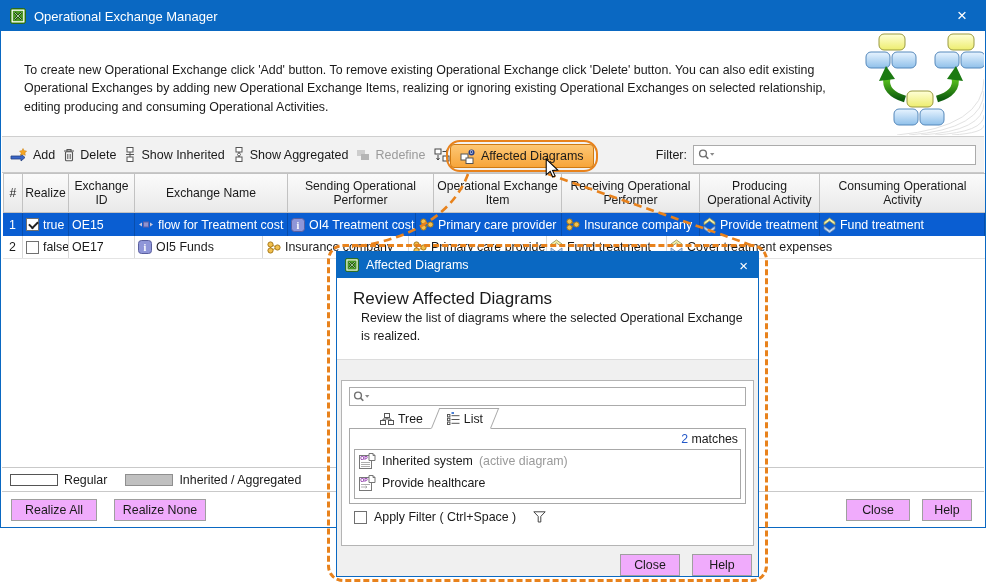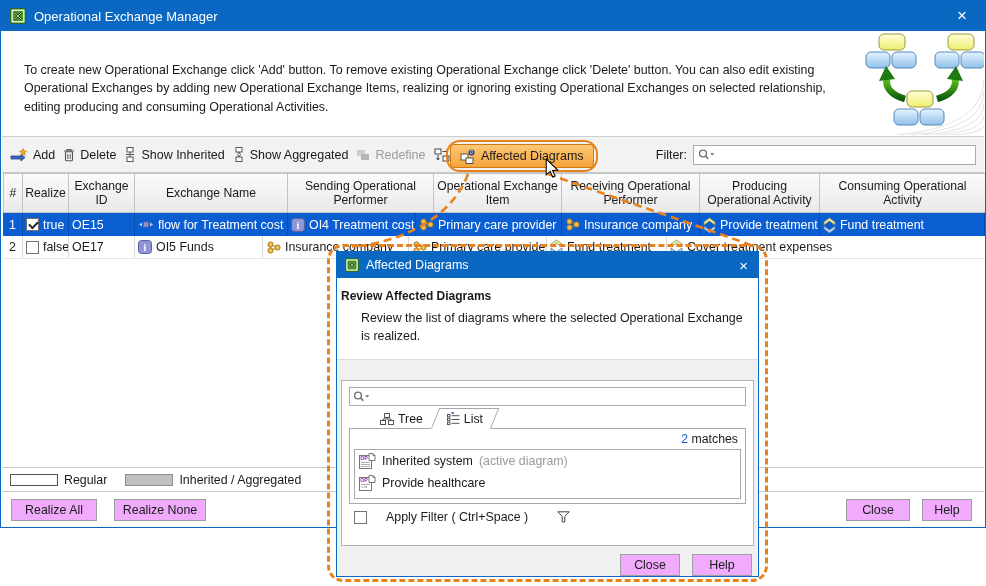--- a/index.html
+++ b/index.html
@@ -70,42 +70,42 @@
   .popup-ring{position:absolute;left:327px;top:244px;width:441px;height:338px;
     border:3px dashed #e8821c;border-radius:16px;box-sizing:border-box;z-index:6;}
   .popup{position:absolute;left:336px;top:251px;width:423px;height:326px;background:#f0f0f0;
     border:1px solid #0a68c2;box-sizing:border-box;z-index:7;}
   .p-titlebar{position:absolute;left:0;top:0;right:0;height:26px;background:#0a68c2;
     display:flex;align-items:center;gap:7px;padding-left:8px;}
   .p-title{color:#fff;font-size:12.5px;}
   .p-close{margin-left:auto;padding-right:10px;color:#fff;font-size:15px;}
   .p-white{position:absolute;left:0;top:26px;width:100%;height:82px;background:#fff;
     border-bottom:1px solid #dcdcdc;box-sizing:border-box;}
-  .p-heading{position:absolute;left:4px;top:11px;font-weight:bold;font-size:12px;}
+  .p-heading{position:absolute;left:16px;top:11px;font-weight:normal;font-size:17px;}
   .p-desc{position:absolute;left:24px;top:32px;width:385px;font-size:12.4px;line-height:1.45;}
   .groupbox{position:absolute;left:4px;top:128px;width:413px;height:166px;background:#fff;
     border:1px solid #b4b4b4;box-sizing:border-box;}
   .p-search{position:absolute;left:7px;top:6px;width:397px;height:19px;background:#fff;
     border:1px solid #ababab;box-sizing:border-box;display:flex;align-items:center;padding-left:3px;}
   .tabs{position:absolute;left:26px;top:27px;display:flex;height:21px;}
   .tab{position:relative;display:flex;align-items:center;gap:4px;font-size:12.3px;
     padding:0 12px;height:21px;}
   .tab::before{content:"";position:absolute;inset:0;transform:skewX(-22deg);
     border:1px solid #a8a8a8;background:#ededed;z-index:-1;}
   .tab.sel::before{background:#fff;border-bottom:1px solid #fff;}
   .tab.sel{z-index:2;}
   .tabpanel{position:absolute;left:7px;top:47px;width:397px;height:76px;background:#fff;
     border:1px solid #a8a8a8;box-sizing:border-box;}
   .matches{position:absolute;right:7px;top:3px;font-size:12.3px;}
   .matches .num{color:#2358c8;}
   .listbox{position:absolute;left:4px;top:20px;width:387px;height:50px;background:#fff;
     border:1px solid #a8a8a8;box-sizing:border-box;}
   .litem{height:22px;display:flex;align-items:center;gap:6px;padding-left:4px;font-size:12.4px;}
   .litem .note{color:#9a9a9a;}
-  .applyrow{position:absolute;left:12px;top:129px;display:flex;align-items:center;gap:19px;
+  .applyrow{position:absolute;left:12px;top:129px;display:flex;align-items:center;gap:7px;
     font-size:12.4px;}
   .funnel{margin-left:10px;display:inline-flex;}
   .cursor{position:absolute;left:545px;top:158px;z-index:9;}
 </style>
 </head>
 <body>
 
 <div class="stage">
 
   <div class="main-window">

